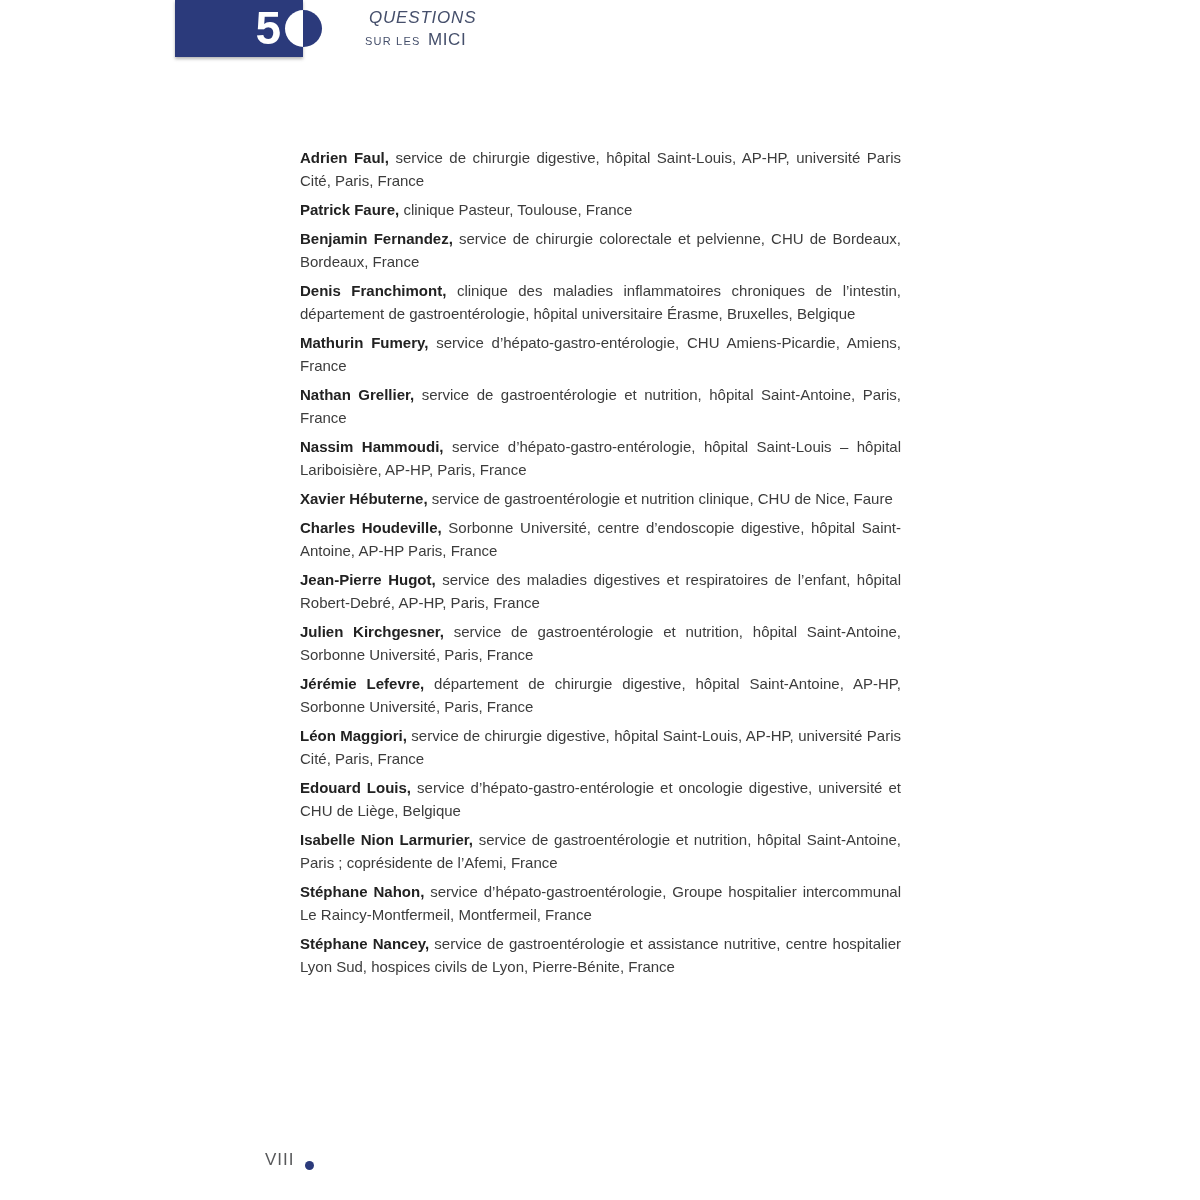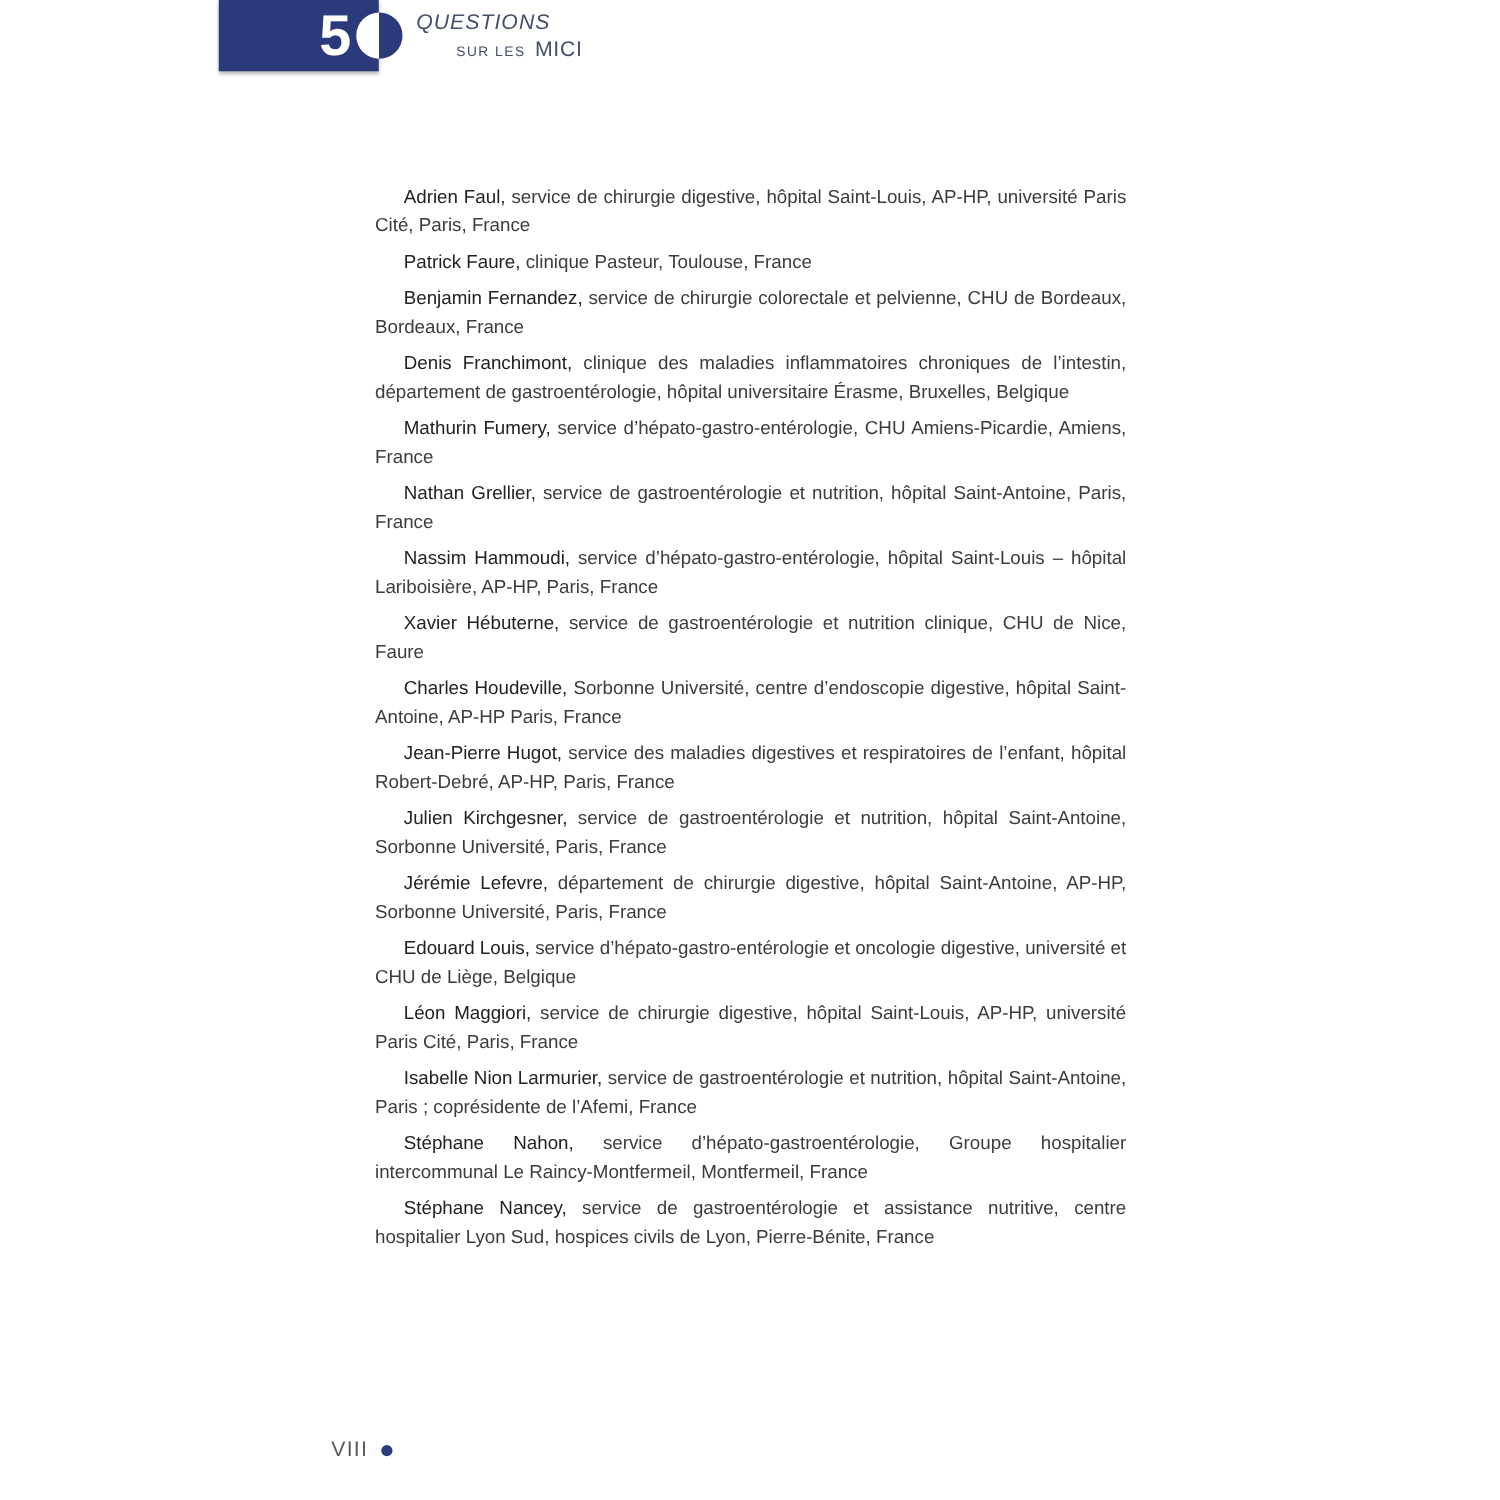--- a/index.html
+++ b/index.html
@@ -30,42 +30,42 @@
   .logo-circle{
     position:absolute;left:285px;top:10px;width:37px;height:37px;
     border-radius:50%;
     background:linear-gradient(90deg,#ffffff 0 50%,var(--navy) 50% 100%);
   }
   .brand{
     position:absolute;left:333px;top:9px;color:var(--brand);
     line-height:1;
   }
   .brand-line1{
-    font-style:italic;font-size:17px;letter-spacing:.8px;font-weight:500;
+    font-style:italic;font-size:17px;letter-spacing:.8px;font-weight:500;margin-left:36px;
   }
   .brand-line2{margin-top:5px;white-space:nowrap;margin-left:32px;}
   .brand-small{font-size:11px;letter-spacing:1.2px;}
   .brand-large{font-size:17px;letter-spacing:.6px;margin-left:3px;font-weight:500;}
 
   
   .content{
     position:absolute;left:300px;top:146px;width:601px;
   }
   p.entry{
     margin:0 0 6px 0;
     font-size:15px;line-height:23px;
     text-align:justify;
     color:var(--body);
   }
-  p.entry .name{font-weight:400;color:#222222;margin-left:23px;}
+  p.entry .name{font-weight:700;color:#222222;}
 
   
   .footer{
     position:absolute;left:265px;top:1150px;height:20px;
-    display:flex;align-items:center;
+    display:flex;align-items:flex-end;
   }
   .page-number{
     font-size:17px;color:#58595b;letter-spacing:1px;
   }
   .page-bullet{
     display:inline-block;width:9px;height:9px;border-radius:50%;
     background:var(--navy);margin-left:10px;
   }
 </style>
 </head>
@@ -106,23 +106,23 @@
     <p class="entry"><span class="name">Charles Houdeville,</span><span class="aff"> Sorbonne Université, centre d’endoscopie digestive, hôpital Saint-Antoine, AP-HP Paris, France</span></p>
 
     <p class="entry"><span class="name">Jean-Pierre Hugot,</span><span class="aff"> service des maladies digestives et respiratoires de l’enfant, hôpital Robert-Debré, AP-HP, Paris, France</span></p>
 
     <p class="entry"><span class="name">Julien Kirchgesner,</span><span class="aff"> service de gastroentérologie et nutrition, hôpital Saint-Antoine, Sorbonne Université, Paris, France</span></p>
 
     <p class="entry"><span class="name">Jérémie Lefevre,</span><span class="aff"> département de chirurgie digestive, hôpital Saint-Antoine, AP-HP, Sorbonne Université, Paris, France</span></p>
 
 
 
+    <p class="entry"><span class="name">Léon Maggiori,</span><span class="aff"> service de chirurgie digestive, hôpital Saint-Louis, AP-HP, université Paris Cité, Paris, France</span></p>
+
     <p class="entry"><span class="name">Edouard Louis,</span><span class="aff"> service d’hépato-gastro-entérologie et oncologie digestive, université et CHU de Liège, Belgique</span></p>
-
-    <p class="entry"><span class="name">Léon Maggiori,</span><span class="aff"> service de chirurgie digestive, hôpital Saint-Louis, AP-HP, université Paris Cité, Paris, France</span></p>
 
     <p class="entry"><span class="name">Isabelle Nion Larmurier,</span><span class="aff"> service de gastroentérologie et nutrition, hôpital Saint-Antoine, Paris ; coprésidente de l’Afemi, France</span></p>
 
     <p class="entry"><span class="name">Stéphane Nahon,</span><span class="aff"> service d’hépato-gastroentérologie, Groupe hospitalier intercommunal Le Raincy-Montfermeil, Montfermeil, France</span></p>
 
     <p class="entry"><span class="name">Stéphane Nancey,</span><span class="aff"> service de gastroentérologie et assistance nutritive, centre hospitalier Lyon Sud, hospices civils de Lyon, Pierre-Bénite, France</span></p>
   </div>
 
   <div class="footer">
     <span class="page-number">VIII</span>

